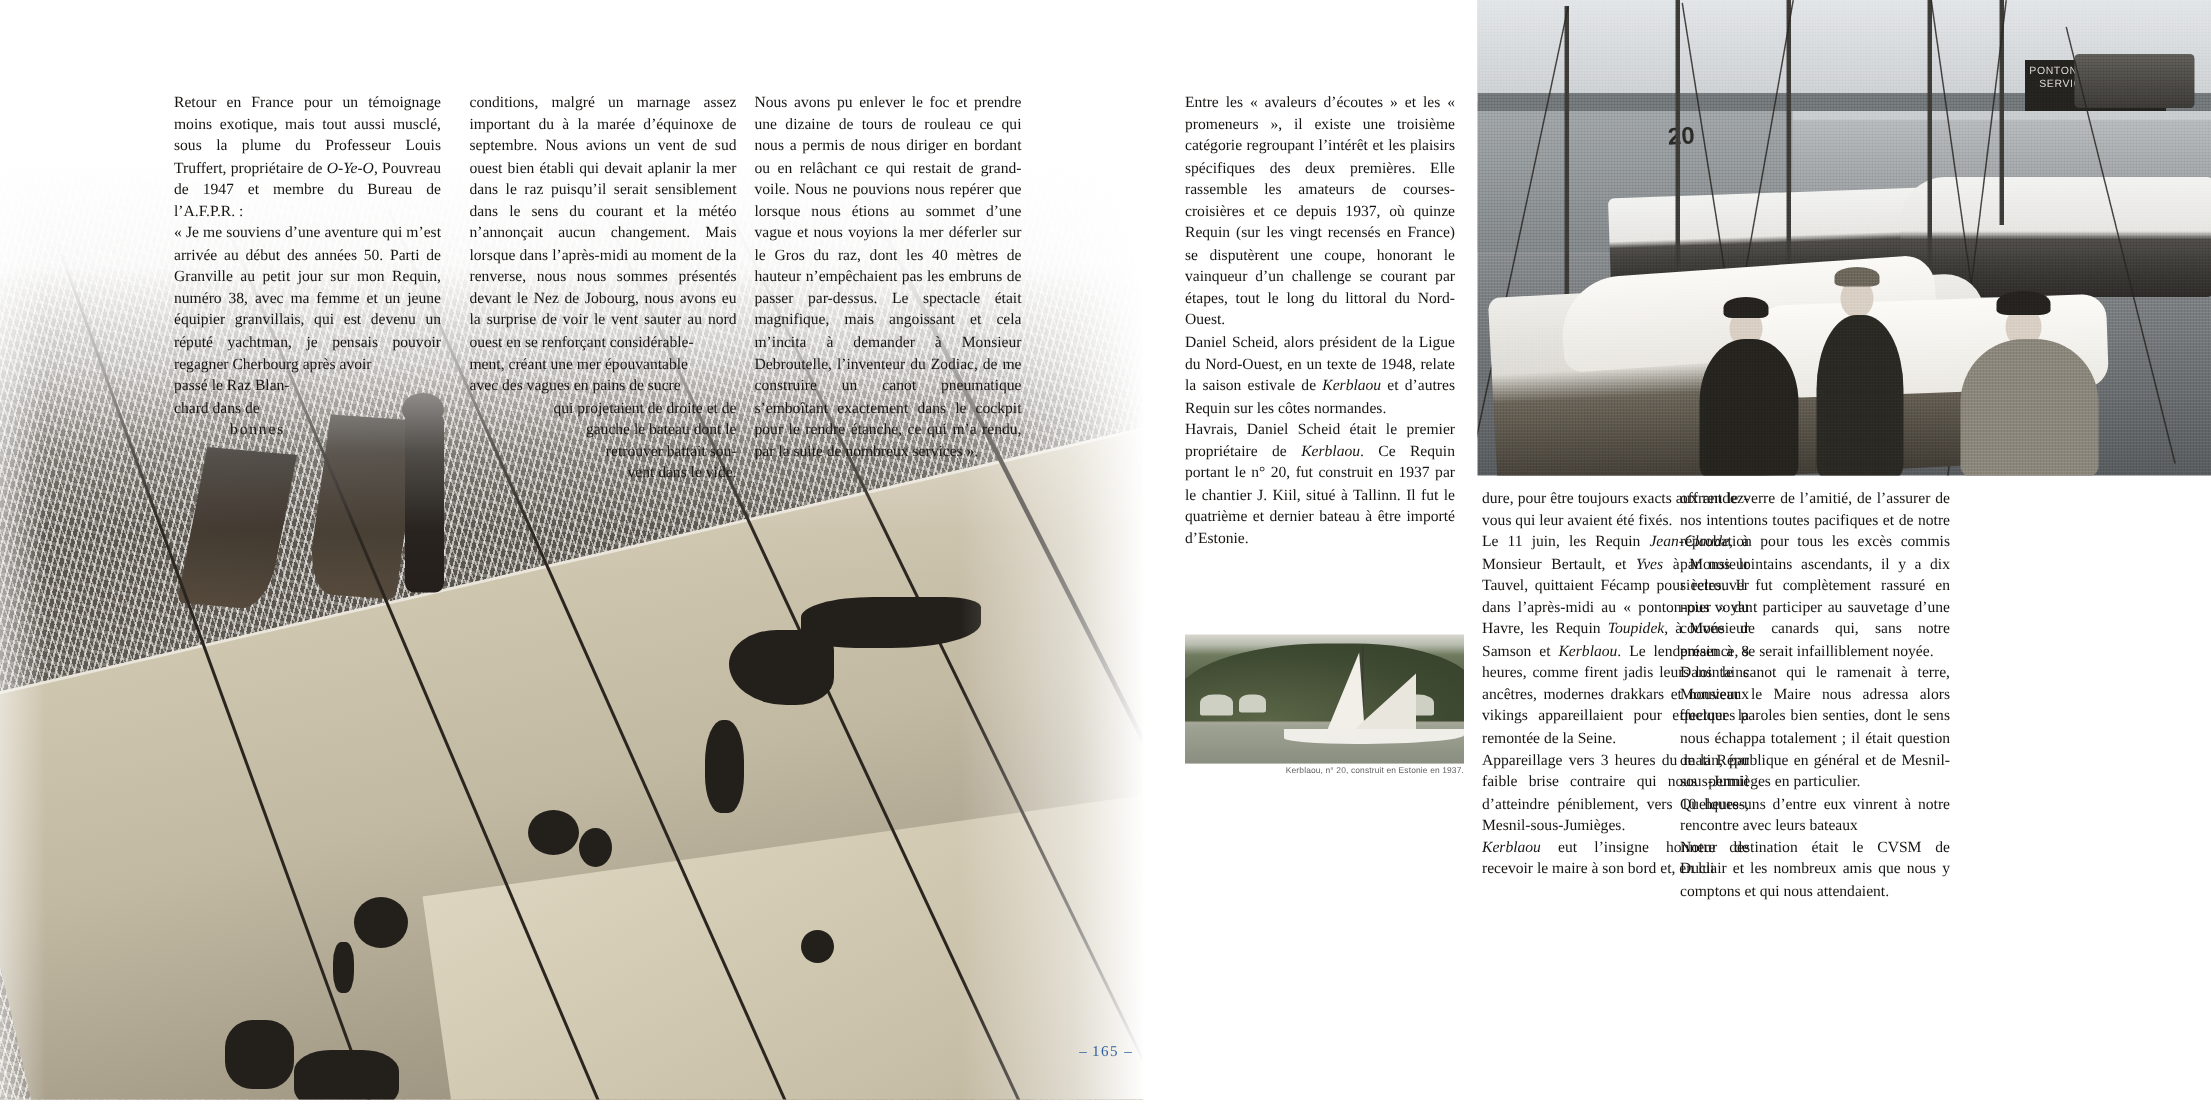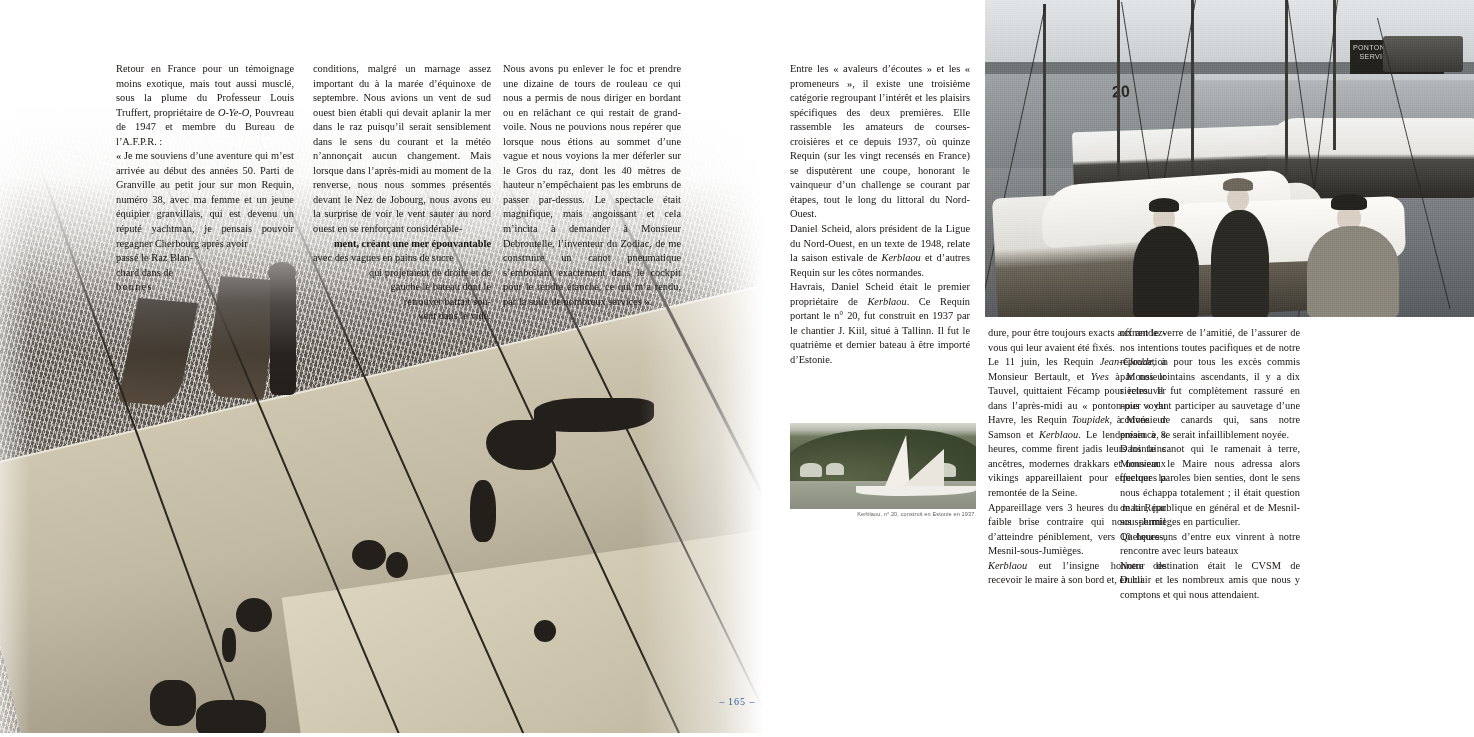--- a/index.html
+++ b/index.html
@@ -211,22 +211,22 @@
   #col3 { left: 503px; top: 62px; width: 178px; }
   
   #col4 { left: 790px; top: 62px; width: 180px; }
   #col4b { left: 790px; top: 533px; width: 180px; }
   #col5 { left: 988px; top: 326px; width: 178px; }
   #col6 { left: 1120px; top: 326px; width: 180px; }
 
   
   #col1 .shrink1 { display:block; width: 142px; text-align: left; }
   #col1 .shrink2 { display:block; width: 104px; text-align: left; }
-  #col1 .shrink3 { display:block; width: 74px; text-align: left; letter-spacing: 1.2px; }
-  #col2 .rindent1 { display:block; text-align: right; font-weight: bold; }
+  #col1 .shrink3 { display:block; width: 74px; text-align: right; letter-spacing: 1.2px; }
+  #col2 .rindent1 { display:block; text-align: left; }
   #col2 .rindent2 { display:block; text-align: left; }
   #col2 .rindent3 { display:block; text-align: right; }
   #col2 .rindent4 { display:block; text-align: right; }
 
   
   #folio {
     position: absolute; left: 0; top: 696px; width: 1474px;
     text-align: center;
     color: #2f5f9e;
     font-family: "Liberation Serif", "DejaVu Serif", serif;

